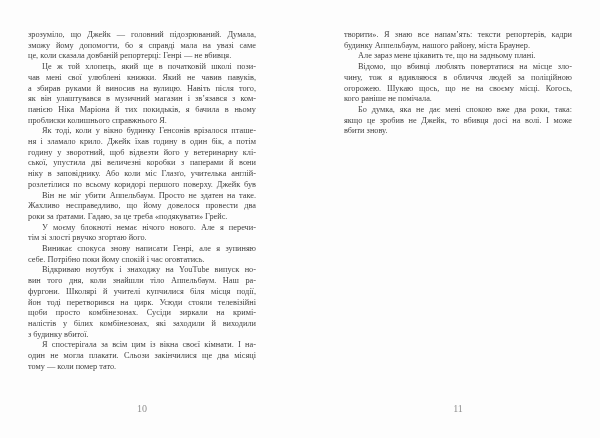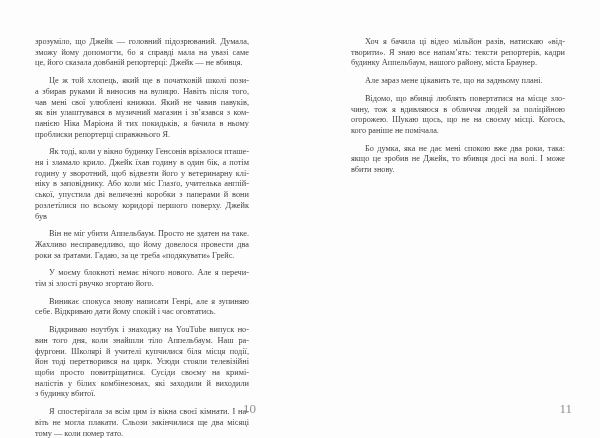--- a/index.html
+++ b/index.html
@@ -21,103 +21,102 @@
   .page {
     position: absolute;
     top: 30px;
     width: 228px;
     color: #3f3f3f;
     font-size: 8.3px;
     line-height: 10.7px;
   }
   .page.left  { left: 28px;  }
   .page.right { left: 344px; }
-  .paragraph { margin: 7px; }
+  .paragraph { margin: 0; }
   .line {
     text-align: justify;
     text-align-last: justify;
     white-space: normal;
   }
   .line.last {
     text-align-last: left;
   }
   .line.indent {
     text-indent: 14px;
   }
   .page-number {
     position: absolute;
     top: 404px;
     width: 228px;
-    text-align: right;
-    font-size: 13px;
+    text-align: center;
+    font-size: 10px;
     line-height: 10px;
     color: #8f8f8f;
   }
   .page-number.left  { left: 28px;  }
   .page-number.right { left: 344px; }
 </style>
 </head>
 <body>
 
 <div class="spread">
 
   <div class="page left">
       <div class="paragraph">
         <div class="line">зрозуміло, що Джейк — головний підозрюваний. Думала,</div>
         <div class="line">зможу йому допомогти, бо я справді мала на увазі саме</div>
-        <div class="line last">це, його сказала довбаній репортерці: Джейк — не вбивця.</div>
+        <div class="line last">це, коли сказала довбаній репортерці: Генрі — не вбивця.</div>
       </div>
       <div class="paragraph">
         <div class="line indent">Це ж той хлопець, який ще в початковій школі пози-</div>
+        <div class="line">чав мені свої улюблені книжки. Який не чавив павуків,</div>
         <div class="line">а збирав руками й виносив на вулицю. Навіть після того,</div>
-        <div class="line">чав мені свої улюблені книжки. Який не чавив павуків,</div>
         <div class="line">як він улаштувався в музичний магазин і зв’язався з ком-</div>
         <div class="line">панією Ніка Маріона й тих покидьків, я бачила в ньому</div>
-        <div class="line last">проблиски репортерці справжнього Я.</div>
+        <div class="line last">проблиски колишнього справжнього Я.</div>
       </div>
       <div class="paragraph">
         <div class="line indent">Як тоді, коли у вікно будинку Генсонів врізалося пташе-</div>
         <div class="line">ня і зламало крило. Джейк їхав годину в один бік, а потім</div>
         <div class="line">годину у зворотний, щоб відвезти його у ветеринарну клі-</div>
+        <div class="line">ської, упустила дві величезні коробки з паперами й вони</div>
         <div class="line">ніку в заповіднику. Або коли міс Глазґо, учителька англій-</div>
-        <div class="line">ської, упустила дві величезні коробки з паперами й вони</div>
         <div class="line">розлетілися по всьому коридорі першого поверху. Джейк був</div>
       </div>
       <div class="paragraph">
         <div class="line indent">Він не міг убити Аппельбаум. Просто не здатен на таке.</div>
         <div class="line">Жахливо несправедливо, що йому довелося провести два</div>
         <div class="line last">роки за ґратами. Гадаю, за це треба «подякувати» Грейс.</div>
       </div>
       <div class="paragraph">
         <div class="line indent">У моєму блокноті немає нічого нового. Але я перечи-</div>
         <div class="line last">тім зі злості рвучко згортаю його.</div>
       </div>
       <div class="paragraph">
         <div class="line indent">Виникає спокуса знову написати Генрі, але я зупиняю</div>
-        <div class="line last">себе. Відкриваю дати йому спокій і час оговтатись.</div>
+        <div class="line last">себе. Потрібно поки йому спокій і час оговтатись.</div>
       </div>
       <div class="paragraph">
         <div class="line indent">Відкриваю ноутбук і знаходжу на YouTube випуск но-</div>
         <div class="line">вин того дня, коли знайшли тіло Аппельбаум. Наш ра-</div>
         <div class="line">фургони. Школярі й учителі купчилися біля місця події,</div>
         <div class="line">йон тоді перетворився на цирк. Усюди стояли телевізійні</div>
-        <div class="line">щоби просто повитріщатися. Сусіди своєму на кримі-</div>
+        <div class="line">щоби просто комбінезонах. Сусіди зиркали на кримі-</div>
         <div class="line">налістів у білих комбінезонах, які заходили й виходили</div>
         <div class="line last">з будинку вбитої.</div>
       </div>
       <div class="paragraph">
         <div class="line indent">Я спостерігала за всім цим із вікна своєї кімнати. І на-</div>
-        <div class="line">віть не могла плакати. Сльози закінчилися ще два місяці</div>
+        <div class="line">один не могла плакати. Сльози закінчилися ще два місяці</div>
         <div class="line last">тому — коли помер тато.</div>
       </div>
     </div>
 
   <div class="page right">
       <div class="paragraph">
-        <div class="line indent">Хоч я бачила ці відео мільйон разів, натискаю «від-</div>
         <div class="line">творити». Я знаю все напам’ять: тексти репортерів, кадри</div>
         <div class="line last">будинку Аппельбаум, нашого району, міста Браунер.</div>
       </div>
       <div class="paragraph">
         <div class="line last indent">Але зараз мене цікавить те, що на задньому плані.</div>
       </div>
       <div class="paragraph">
         <div class="line indent">Відомо, що вбивці люблять повертатися на місце зло-</div>
         <div class="line">чину, тож я вдивляюся в обличчя людей за поліційною</div>
         <div class="line">огорожею. Шукаю щось, що не на своєму місці. Когось,</div>

